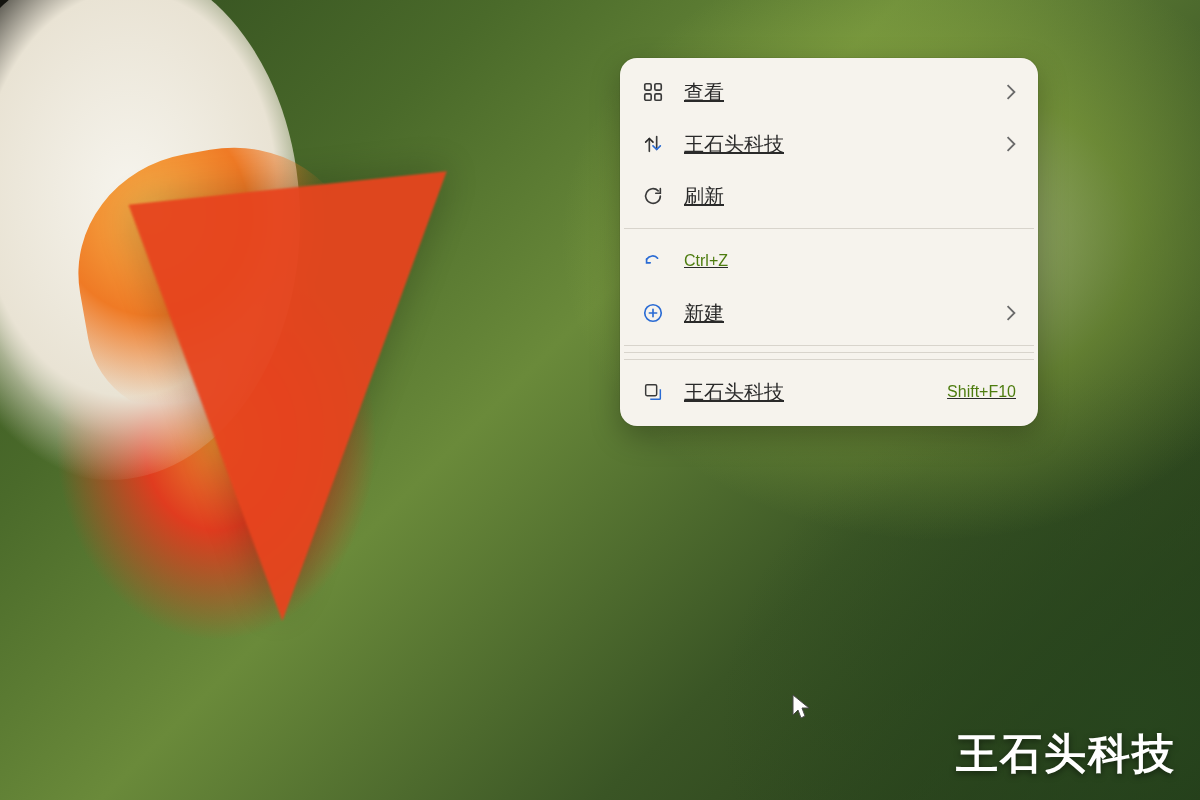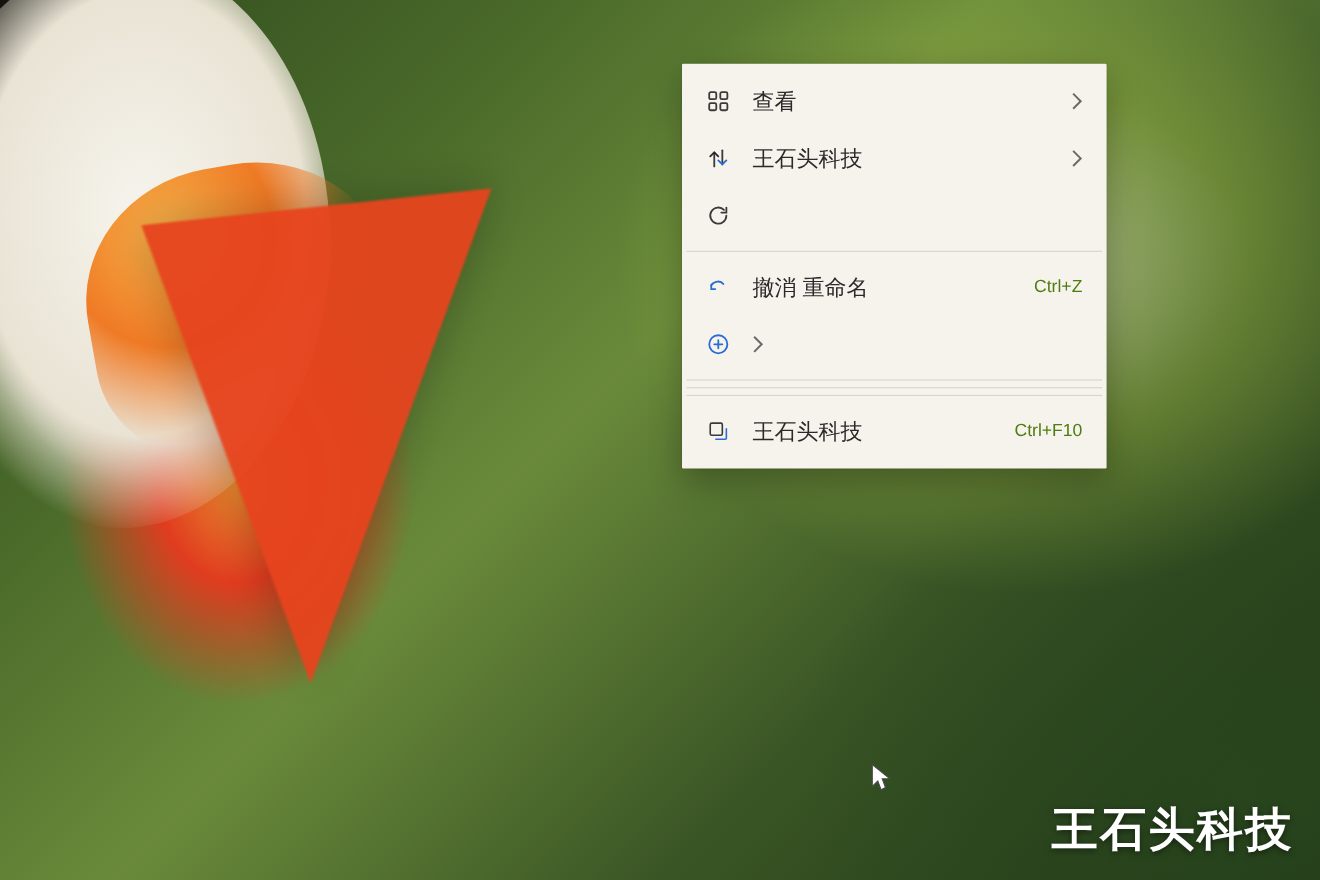--- a/index.html
+++ b/index.html
@@ -51,27 +51,28 @@
     left:-140px; top:-120px;
     width:320px; height:320px;
     background: radial-gradient(ellipse at 60% 60%, #14140f 0%, #14140f 55%, rgba(20,20,15,0) 72%);
     border-radius:50%;
   }
   
   
   .context-menu {
     position: absolute;
     left: 620px; top: 58px;
-    width: 386px;
+    width: 418px;
     background: #f6f3ed;
-    border-radius: 1px;
+    border-radius: 17px;
     box-shadow: 0 10px 30px rgba(0,0,0,0.28), 0 0 0 1px rgba(0,0,0,0.05);
     padding: 8px 0;
     color: #2a2a2a;
     font-size: 20px;
+    text-decoration: underline;
   }
   .menu-item {
     display: flex;
     align-items: center;
     height: 52px;
     padding: 0 22px 0 20px;
     cursor: default;
     gap: 18px;
   }
   .mi-icon {
@@ -159,43 +160,44 @@
       </span>
     </div>
 
     <div class="menu-item">
       <span class="mi-icon">
         <svg viewBox="0 0 24 24" width="22" height="22" fill="none" stroke="currentColor" stroke-width="1.8" stroke-linecap="round">
           <path d="M20 12a8 8 0 1 1-2.34-5.66"></path>
             <path d="M20 4v5h-5"></path>
         </svg>
       </span>
+      <span class="mi-label">刷新</span>
       <span class="mi-trail"></span>
     </div>
 
     <div class="sep"></div>
 
     <div class="menu-item">
       <span class="mi-icon">
         <svg viewBox="0 0 24 24" width="22" height="22" fill="none" stroke="#2a6bd4" stroke-width="1.8" stroke-linecap="round">
           <path d="M9 14H5v-4"></path>
             <path d="M5 10c3-4 9-5 12-1"></path>
         </svg>
       </span>
-      <span class="mi-label">撤消 重命名</span>
       <span class="mi-trail">Ctrl+Z</span>
     </div>
 
     <div class="menu-item">
       <span class="mi-icon">
         <svg viewBox="0 0 24 24" width="22" height="22" fill="none" stroke="#2a6bd4" stroke-width="1.8" stroke-linecap="round">
           <circle cx="12" cy="12" r="9"></circle>
             <path d="M12 8v8M8 12h8"></path>
         </svg>
       </span>
+      <span class="mi-label">新建</span>
       <span class="mi-trail chevron">
         <svg viewBox="0 0 8 14" fill="none" stroke="#6a6a6a" stroke-width="1.6">
             <path d="M1 1l6 6-6 6"></path>
           </svg>
       </span>
     </div>
 
     <div class="sep"></div>
 
 
@@ -206,21 +208,21 @@
     <div class="sep"></div>
 
     <div class="menu-item">
       <span class="mi-icon">
         <svg viewBox="0 0 24 24" width="22" height="22" fill="none" stroke="currentColor" stroke-width="1.6">
           <rect x="4" y="4" width="12" height="12" rx="1.5"></rect>
           <path d="M9 20h10a1 1 0 0 0 1-1V9" stroke="#2a6bd4"></path>
         </svg>
       </span>
       <span class="mi-label">王石头科技</span>
-      <span class="mi-trail">Ctrl+F10</span>
+      <span class="mi-trail">Shift+F10</span>
     </div>
 
   </div>
 
   <svg class="cursor" viewBox="0 0 20 28">
     <path d="M1 1l0 20 5-5 3 8 4-2-3-8 7 0z" fill="#ffffff" stroke="#4a4a4a" stroke-width="1"></path>
   </svg>
 
   <div class="watermark">王石头科技</div>
 </div>

